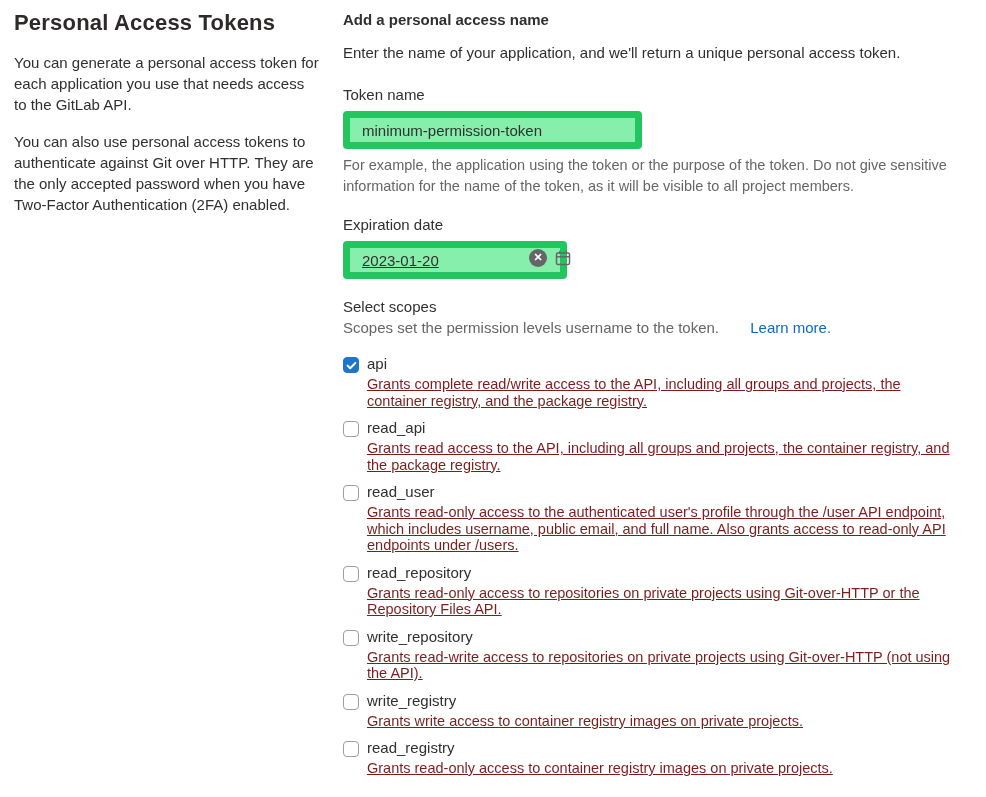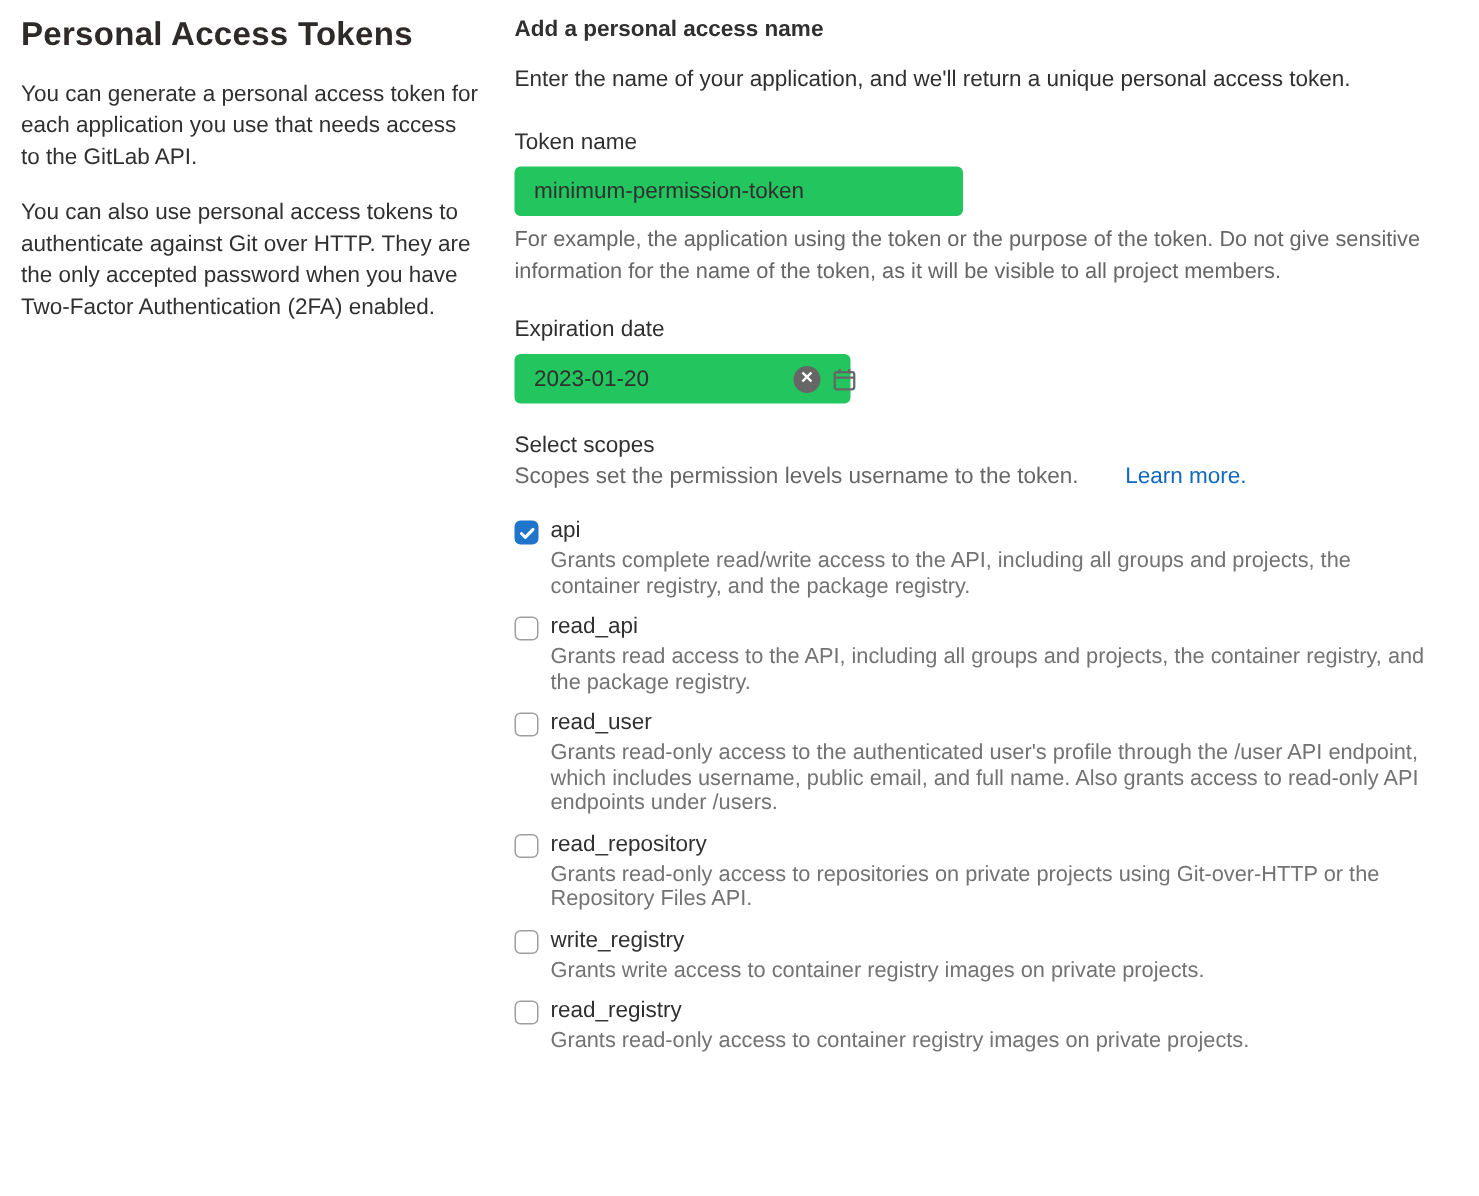--- a/index.html
+++ b/index.html
@@ -41,42 +41,42 @@
     margin: 0 0 23px 0;
     line-height: 20px;
   }
   .field-label {
     font-weight: normal;
     margin: 0 0 8px 0;
     font-size: 15px;
   }
   .text-input {
     height: 33px;
-    border: 1px solid #22c55e;
+    border: 7px solid #22c55e;
     border-radius: 4px;
     padding: 12px 12px;
     font-family: "Liberation Sans", sans-serif;
     font-size: 15px;
     color: #303030;
     width: 299px;
-    background: #22c55e;
+    background: #86efac;
     outline: none;
   }
   .help-text {
     color: #666666;
     line-height: 21px;
     margin: 6px 0 0 0;
     font-size: 14.5px;
   }
   .field-block { margin-bottom: 19px; }
   .date-wrap {
     position: relative;
     width: 238px;
   }
-  .date-wrap .text-input { width: 224px; padding-right: 62px; }
+  .date-wrap .text-input { width: 224px; padding-right: 62px; text-decoration: underline; }
   .input-icons {
     position: absolute;
     right: 9px; top: 0;
     height: 33px;
     display: flex;
     align-items: center;
     gap: 7px;
   }
   .clear-btn {
     width: 18px; height: 18px;
@@ -124,24 +124,25 @@
   .scope-body { margin-left: 8px; }
   .scope-name {
     color: #303030;
     font-size: 15px;
     line-height: 18px;
     cursor: pointer;
     display: inline-block;
     margin-bottom: 3px;
   }
   .scope-desc {
-    color: #737373;
+    color: #7f1d1d;
     font-size: 14.5px;
     line-height: 16.5px;
     max-width: 597px;
+    text-decoration: underline;
   }
 </style>
 </head>
 <body>
 
 <div class="layout">
 
   <div class="left-col">
     <h1 class="page-title">Personal Access Tokens</h1>
     <p class="intro-p">You can generate a personal access token for each application you use that needs access to the GitLab API.</p>
@@ -216,20 +217,29 @@
   <div class="scope-row">
     <div class="scope-checkbox">
       
     </div>
     <div class="scope-body">
       <span class="scope-name">read_repository</span>
       <div class="scope-desc">Grants read-only access to repositories on private projects using Git-over-HTTP or the Repository Files API.</div>
     </div>
   </div>
 
+  <div class="scope-row">
+    <div class="scope-checkbox">
+      
+    </div>
+    <div class="scope-body">
+      <span class="scope-name">write_repository</span>
+      <div class="scope-desc">Grants read-write access to repositories on private projects using Git-over-HTTP (not using the API).</div>
+    </div>
+  </div>
 
   <div class="scope-row">
     <div class="scope-checkbox">
       
     </div>
     <div class="scope-body">
       <span class="scope-name">write_registry</span>
       <div class="scope-desc">Grants write access to container registry images on private projects.</div>
     </div>
   </div>

